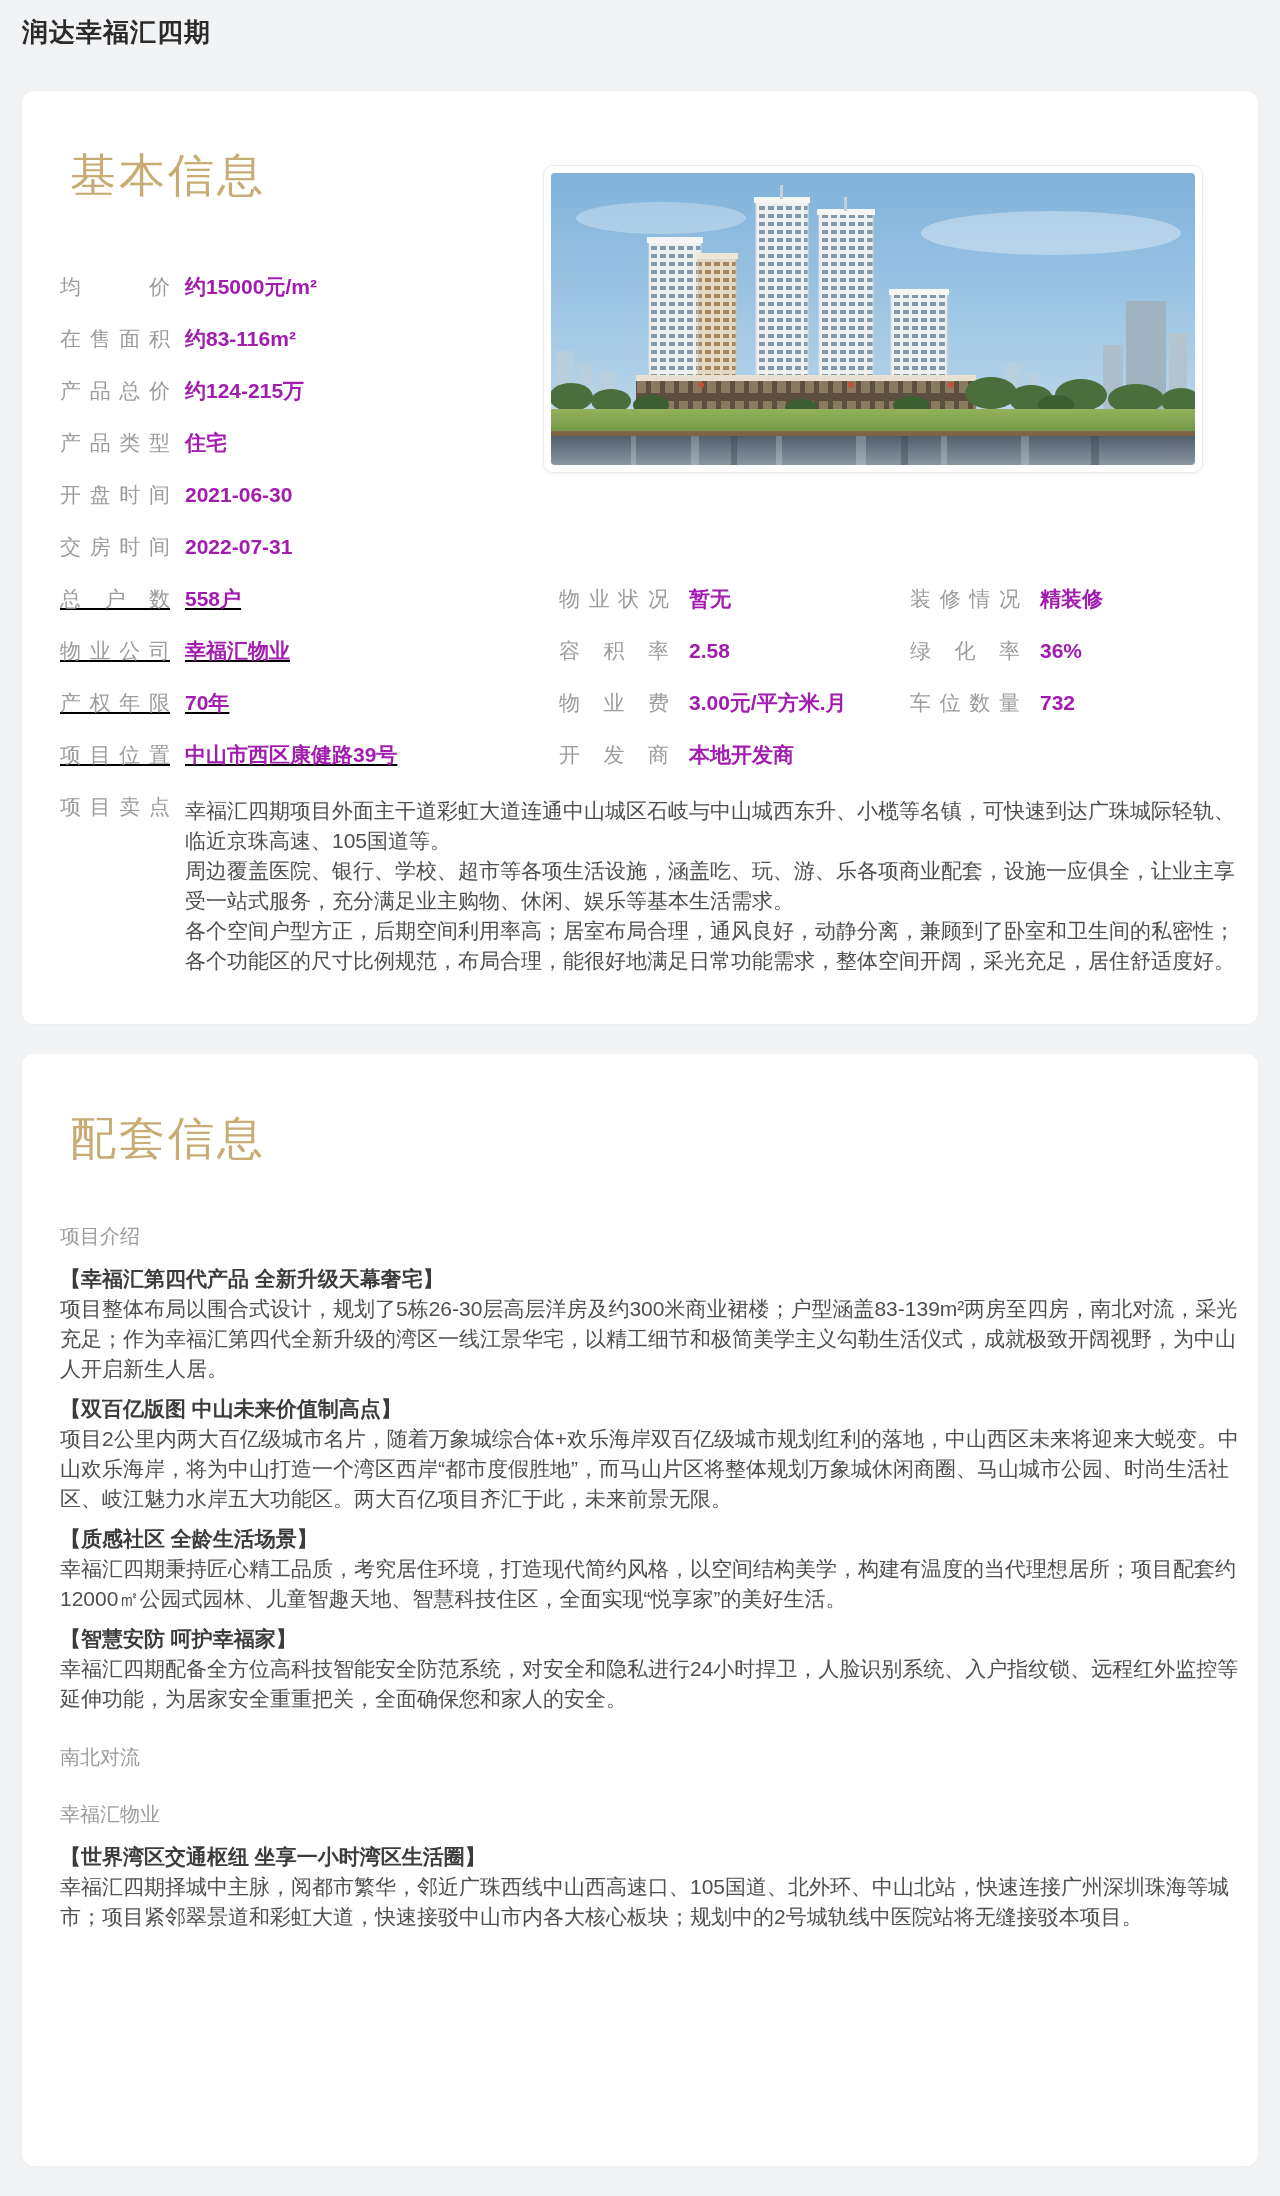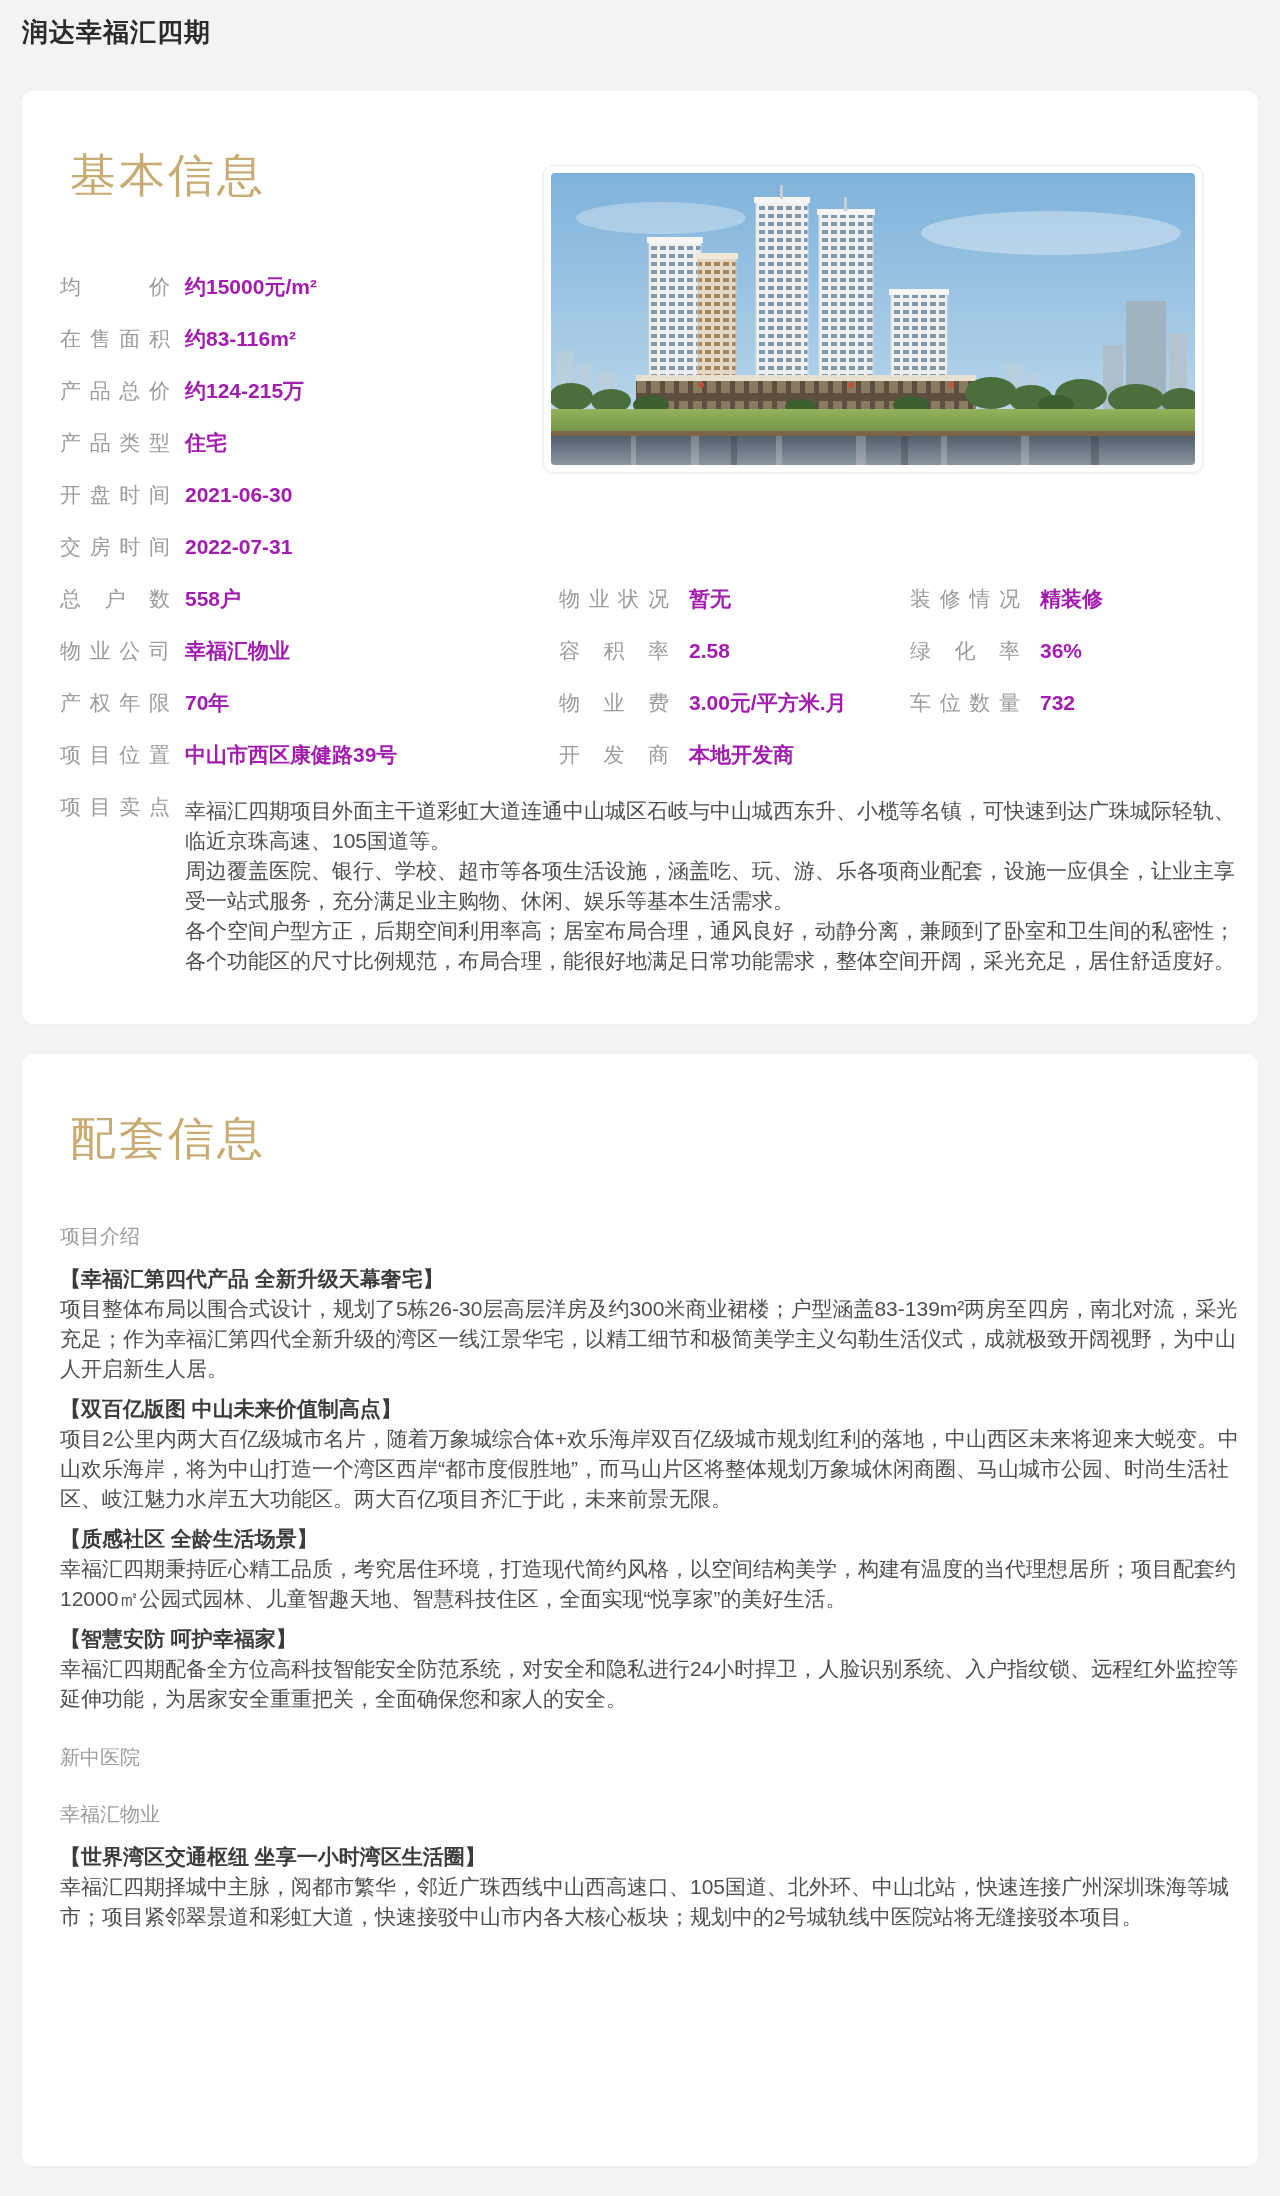--- a/index.html
+++ b/index.html
@@ -33,21 +33,21 @@
   .photo-card svg { display:block; width:100%; height:100%; border-radius:4px; }
   
   .rows { margin-top:74px; font-size:21px; }
   .row { display:flex; align-items:flex-start; line-height:22px; margin-bottom:30px; }
   .lbl {
     display:inline-block; width:110px; min-width:110px; margin-right:15px;
     color:#9C9C9C; text-align:justify; text-align-last:justify;
   }
   .val { color:#a21caf; font-weight:600; }
   .c { display:flex; }
-  .c1 { width:499px; }
+  .c1 { width:499px;text-decoration:underline; }
   .c2 { width:351px; }
   .c2 .lbl, .c3 .lbl { margin-right:20px; }
   .c3 { flex:1; }
   .sp-text {
     flex:1; color:#4F4F4F; line-height:30px; white-space:pre-line; font-weight:400;
   }
   
   .sub {
     margin:30px 0 14px; font-size:20px; color:#9C9C9C; font-weight:400;
   }
@@ -268,21 +268,21 @@
       <p class="b-head">【双百亿版图 中山未来价值制高点】</p>
       <p class="b-body">项目2公里内两大百亿级城市名片，随着万象城综合体+欢乐海岸双百亿级城市规划红利的落地，中山西区未来将迎来大蜕变。中山欢乐海岸，将为中山打造一个湾区西岸“都市度假胜地”，而马山片区将整体规划万象城休闲商圈、马山城市公园、时尚生活社区、岐江魅力水岸五大功能区。两大百亿项目齐汇于此，未来前景无限。</p>
       <p class="b-head">【质感社区 全龄生活场景】</p>
       <p class="b-body">幸福汇四期秉持匠心精工品质，考究居住环境，打造现代简约风格，以空间结构美学，构建有温度的当代理想居所；项目配套约12000㎡公园式园林、儿童智趣天地、智慧科技住区，全面实现“悦享家”的美好生活。</p>
       <p class="b-head">【智慧安防 呵护幸福家】</p>
       <p class="b-body">幸福汇四期配备全方位高科技智能安全防范系统，对安全和隐私进行24小时捍卫，人脸识别系统、入户指纹锁、远程红外监控等延伸功能，为居家安全重重把关，全面确保您和家人的安全。</p>
     </div>
   </div>
 
   <div>
-    <div class="sub">新中医院</div>
+    <div class="sub">南北对流</div>
   </div>
 
   <div>
     <div class="sub">幸福汇物业</div>
     <div class="sec-body">
       <p class="b-head">【世界湾区交通枢纽 坐享一小时湾区生活圈】</p>
       <p class="b-body">幸福汇四期择城中主脉，阅都市繁华，邻近广珠西线中山西高速口、105国道、北外环、中山北站，快速连接广州深圳珠海等城市；项目紧邻翠景道和彩虹大道，快速接驳中山市内各大核心板块；规划中的2号城轨线中医院站将无缝接驳本项目。</p>
     </div>
   </div>
 </section>

